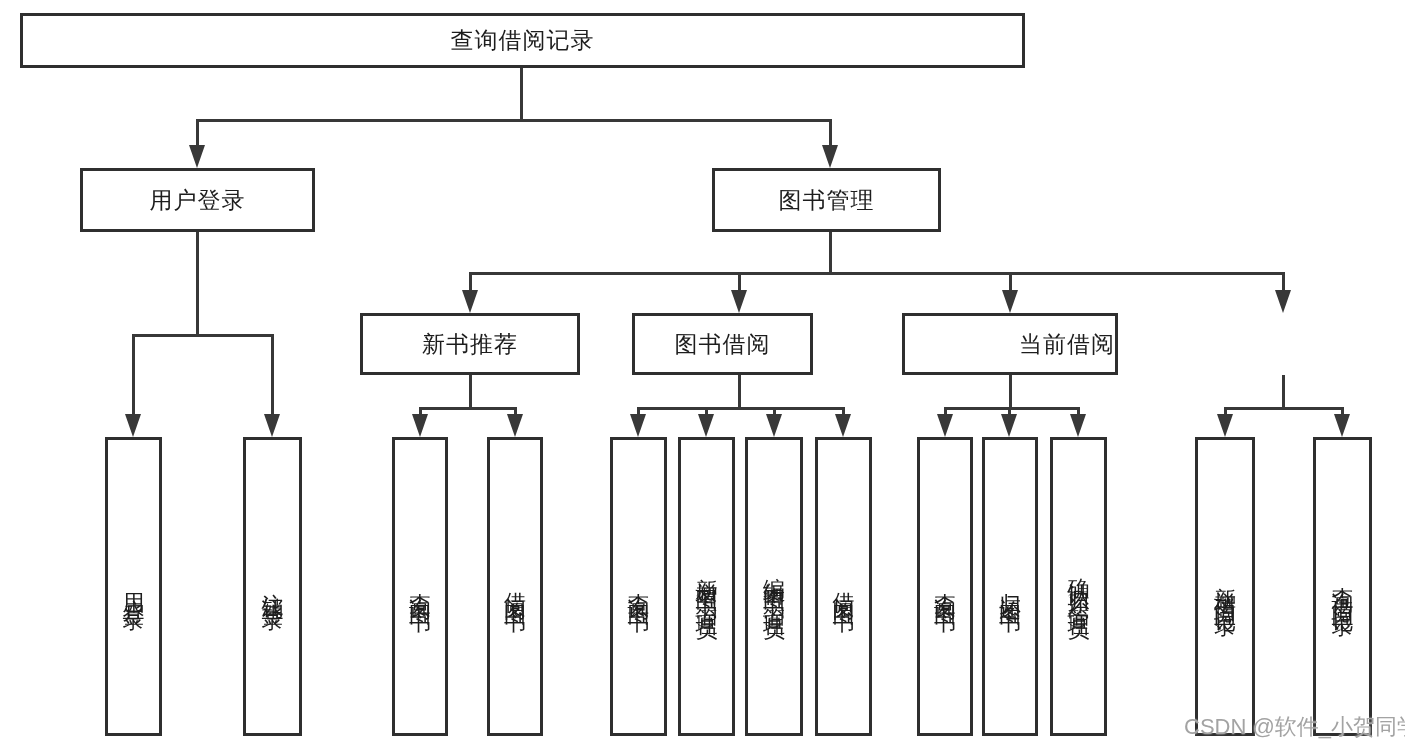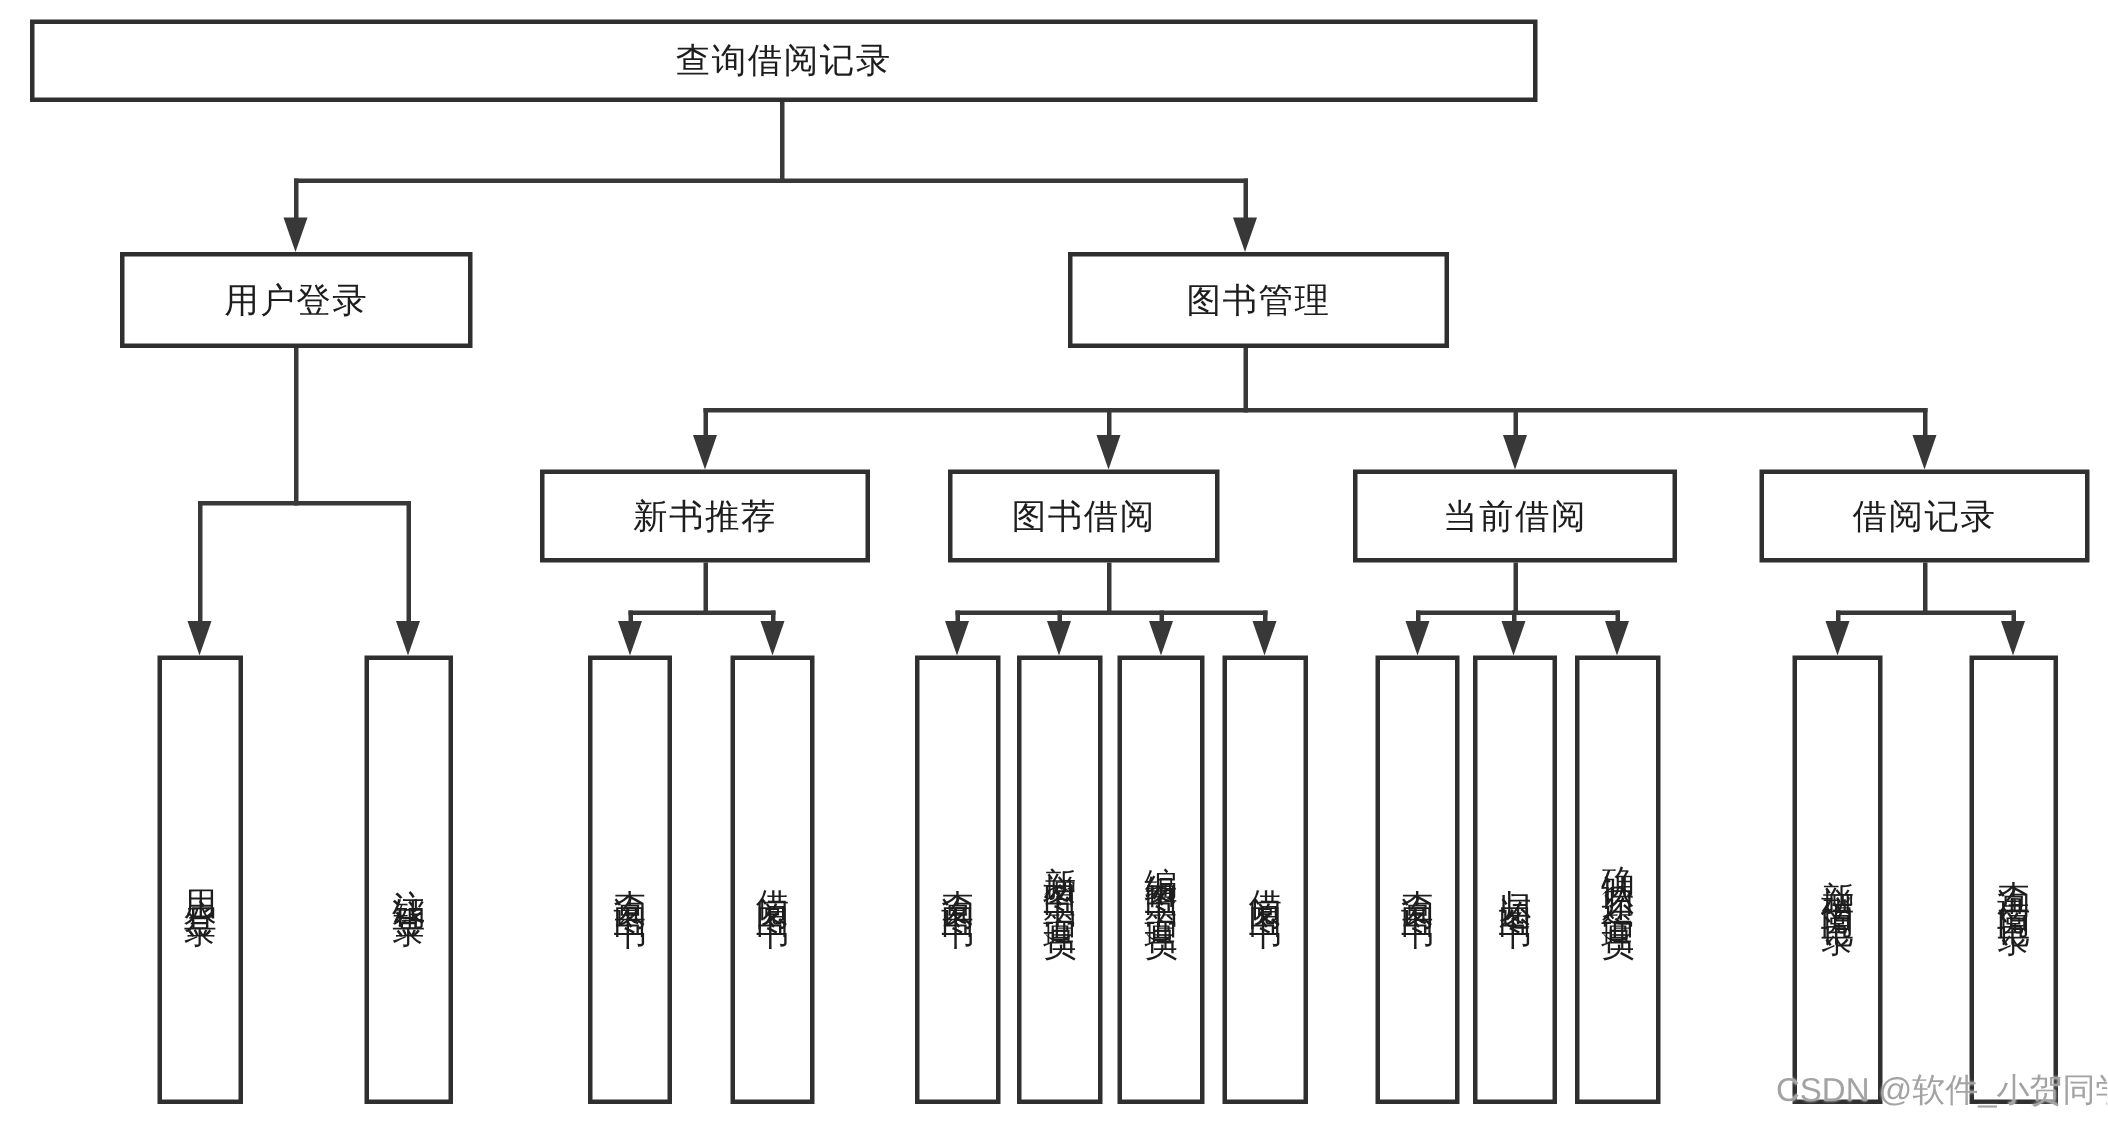--- a/index.html
+++ b/index.html
@@ -91,21 +91,21 @@
   <div class="vline" style="left:520px; top:68px; height:54px;"></div>
   <div class="hline" style="left:196px; top:119px; width:636px;"></div>
   <div class="vline" style="left:196px; top:119px; height:28px;"></div>
   <div class="arrow" style="left:189px; top:145px;"></div>
   <div class="vline" style="left:829px; top:119px; height:28px;"></div>
   <div class="arrow" style="left:822px; top:145px;"></div>
 
   <div class="node" style="left:80px; top:168px; width:235px; height:64px;">
     <span class="hlabel">用户登录</span>
   </div>
-  <div class="node" style="left:712px; top:168px; width:254px; height:64px;">
+  <div class="node" style="left:712px; top:168px; width:229px; height:64px;">
     <span class="hlabel">图书管理</span>
   </div>
 
   <div class="vline" style="left:196px; top:232px; height:105px;"></div>
   <div class="hline" style="left:132px; top:334px; width:142px;"></div>
   <div class="vline" style="left:132px; top:334px; height:82px;"></div>
   <div class="arrow" style="left:125px; top:414px;"></div>
   <div class="vline" style="left:271px; top:334px; height:82px;"></div>
   <div class="arrow" style="left:264px; top:414px;"></div>
 
@@ -119,25 +119,22 @@
   <div class="arrow" style="left:1002px; top:290px;"></div>
   <div class="vline" style="left:1282px; top:272px; height:21px;"></div>
   <div class="arrow" style="left:1275px; top:290px;"></div>
 
   <div class="node" style="left:360px; top:313px; width:220px; height:62px;">
     <span class="hlabel">新书推荐</span>
   </div>
   <div class="node" style="left:632px; top:313px; width:181px; height:62px;">
     <span class="hlabel">图书借阅</span>
   </div>
-  <div class="node" style="left:902px; top:313px; width:216px; height:62px;">
+  <div class="node" style="left:902px; top:313px; width:216px; height:62px;justify-content:flex-end;">
     <span class="hlabel">当前借阅</span>
-  </div>
-  <div class="node" style="left:1173px; top:313px; width:220px; height:62px;">
-    <span class="hlabel">借阅记录</span>
   </div>
 
   <div class="vline" style="left:469px; top:375px; height:35px;"></div>
   <div class="hline" style="left:419px; top:407px; width:98px;"></div>
   <div class="vline" style="left:419px; top:407px; height:10px;"></div>
   <div class="arrow" style="left:412px; top:414px;"></div>
   <div class="vline" style="left:514px; top:407px; height:10px;"></div>
   <div class="arrow" style="left:507px; top:414px;"></div>
 
   <div class="vline" style="left:738px; top:375px; height:35px;"></div>

